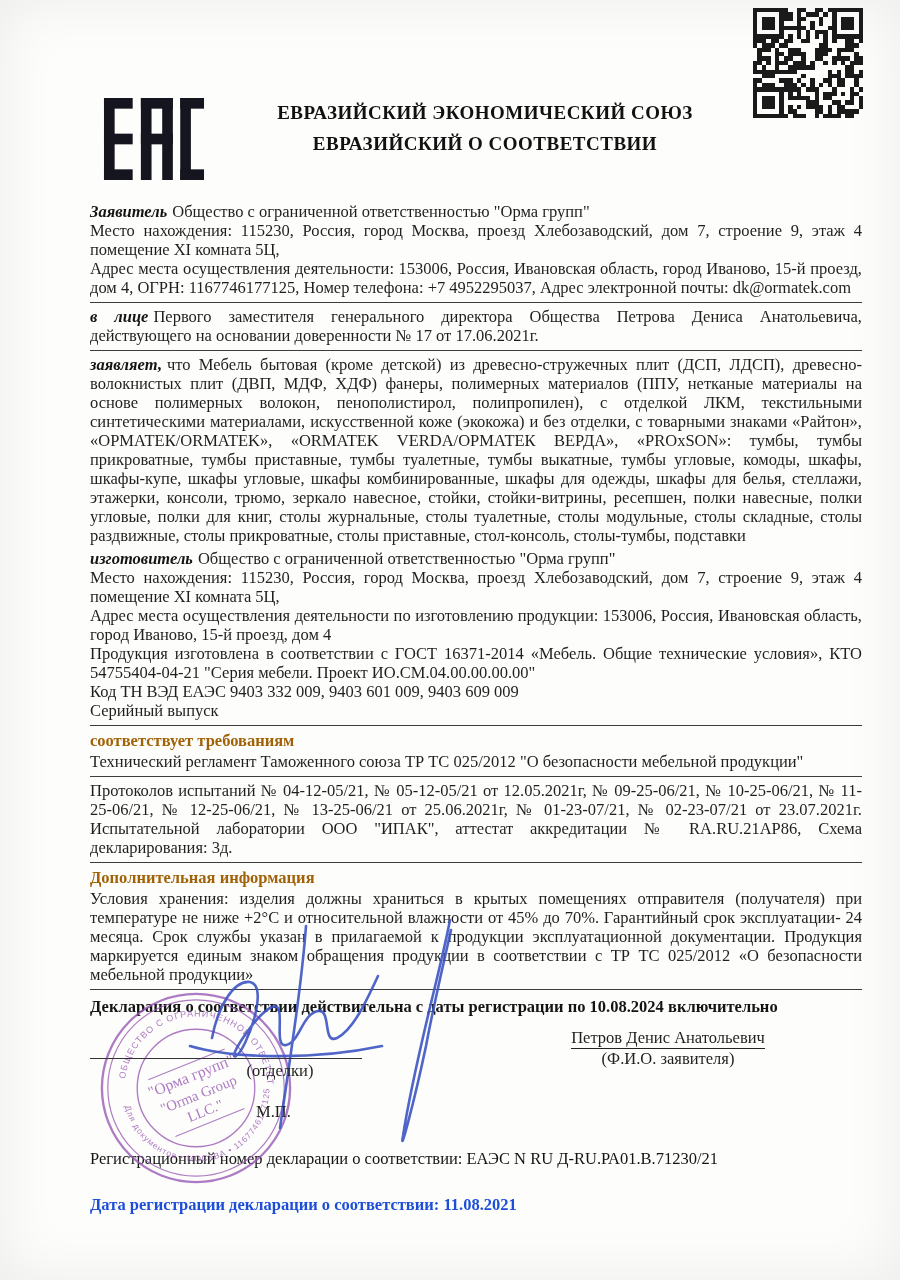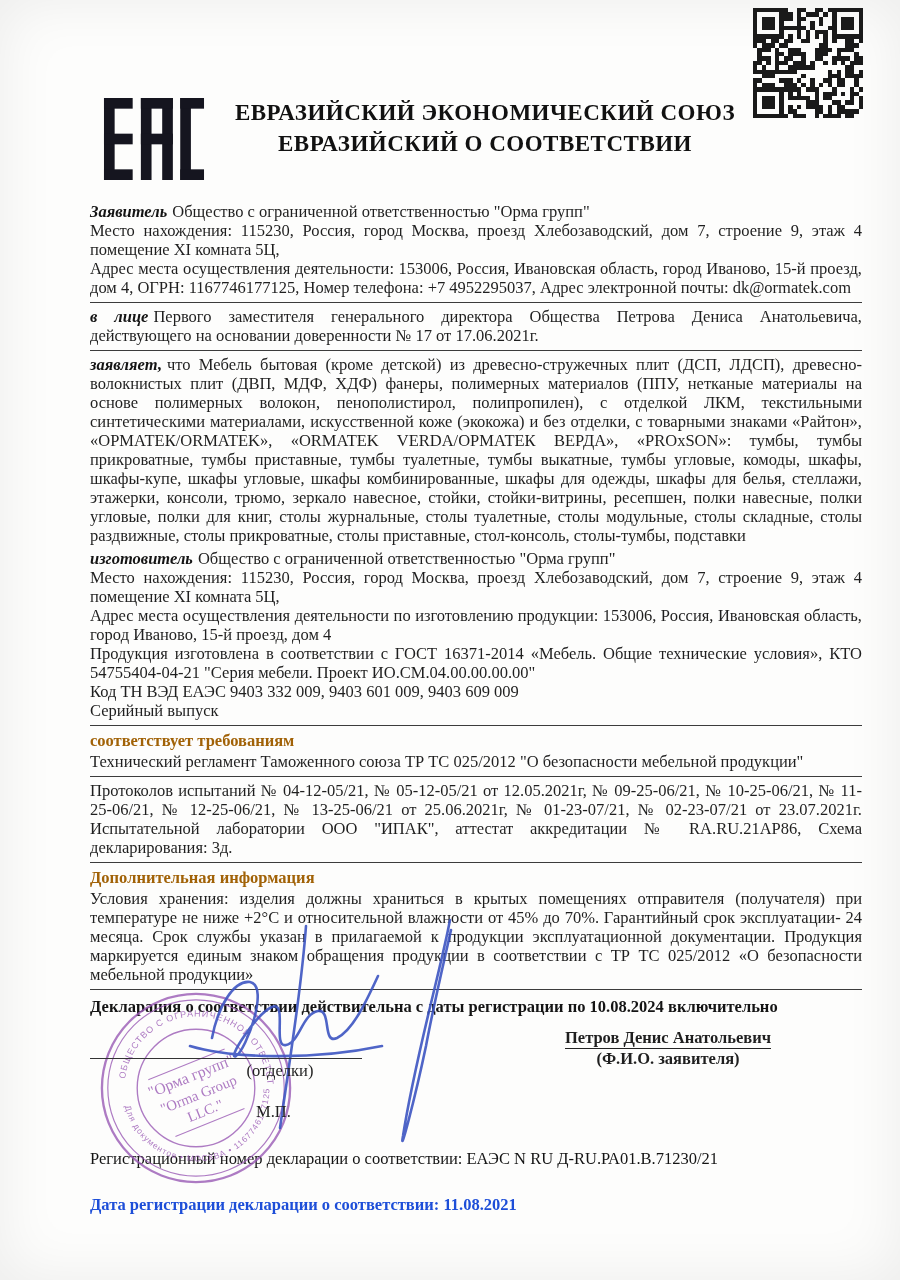--- a/index.html
+++ b/index.html
@@ -4,35 +4,35 @@
 <style>
   html,body{margin:0;padding:0;background:#d9d9d9;}
   .page{
     position:relative;width:900px;height:1280px;margin:0 auto;background:#fdfdfc;
     font-family:"Liberation Serif","DejaVu Serif",serif;color:#1f1f1f;overflow:hidden;
     box-shadow:inset 0 0 60px rgba(0,0,0,.07);
   }
   .header{position:relative;height:200px;}
   .eac-logo{position:absolute;left:103px;top:98px;width:102px;height:82px;}
   .titles{position:absolute;left:185px;top:97px;width:600px;text-align:center;}
-  .title-line{font-weight:bold;font-size:23px;line-height:31px;letter-spacing:.5px;color:#111;}
+  .title-line{font-weight:bold;font-size:19px;line-height:31px;letter-spacing:.5px;color:#111;}
   .qr{position:absolute;right:36px;top:8px;width:112px;height:110px;}
   .content{position:relative;margin-left:90px;width:772px;font-size:16.5px;line-height:19px;}
   .para{text-align:justify;margin:0;padding:2px 0;}
   .lbl{font-weight:bold;margin-right:5px;color:#141414;font-style:italic;}
   .hdg{font-weight:bold;color:#a16207;padding:3px 0 0 0;margin:0;}
   .divider{border:none;border-top:1.7px solid #3c3c3c;margin:3px 0 2px 0;}
   .validity{font-weight:bold;color:#141414;padding:5px 0 2px 0;text-align:left;}
   .sigzone{position:relative;height:122px;}
   .stamp{position:absolute;left:8px;top:-28px;width:196px;height:196px;opacity:.8;pointer-events:none;}
   .signature{position:absolute;left:30px;top:-100px;width:400px;height:255px;pointer-events:none;}
   .sig-line{position:absolute;left:0;top:40px;width:272px;border-bottom:1.6px solid #333;}
   .sig-caption{position:absolute;left:120px;top:43px;width:140px;text-align:center;}
   .mp{position:absolute;left:166px;top:84px;}
-  .name-block{position:absolute;left:470px;top:10px;width:216px;text-align:center;font-weight:bold;}
+  .name-block{position:absolute;left:470px;top:10px;width:216px;text-align:center;}
   .name-block .name{display:inline-block;border-bottom:1.2px solid #222;padding-bottom:1px;}
   .regline{font-weight:normal;color:#141414;margin:0;padding:9px 0 0 0;}
   .dateline{font-weight:bold;color:#1d4ed8;margin:0;padding:27px 0 0 0;}
 </style>
 </head>
 <body>
 
 <div class="page">
 
   <div class="header">

